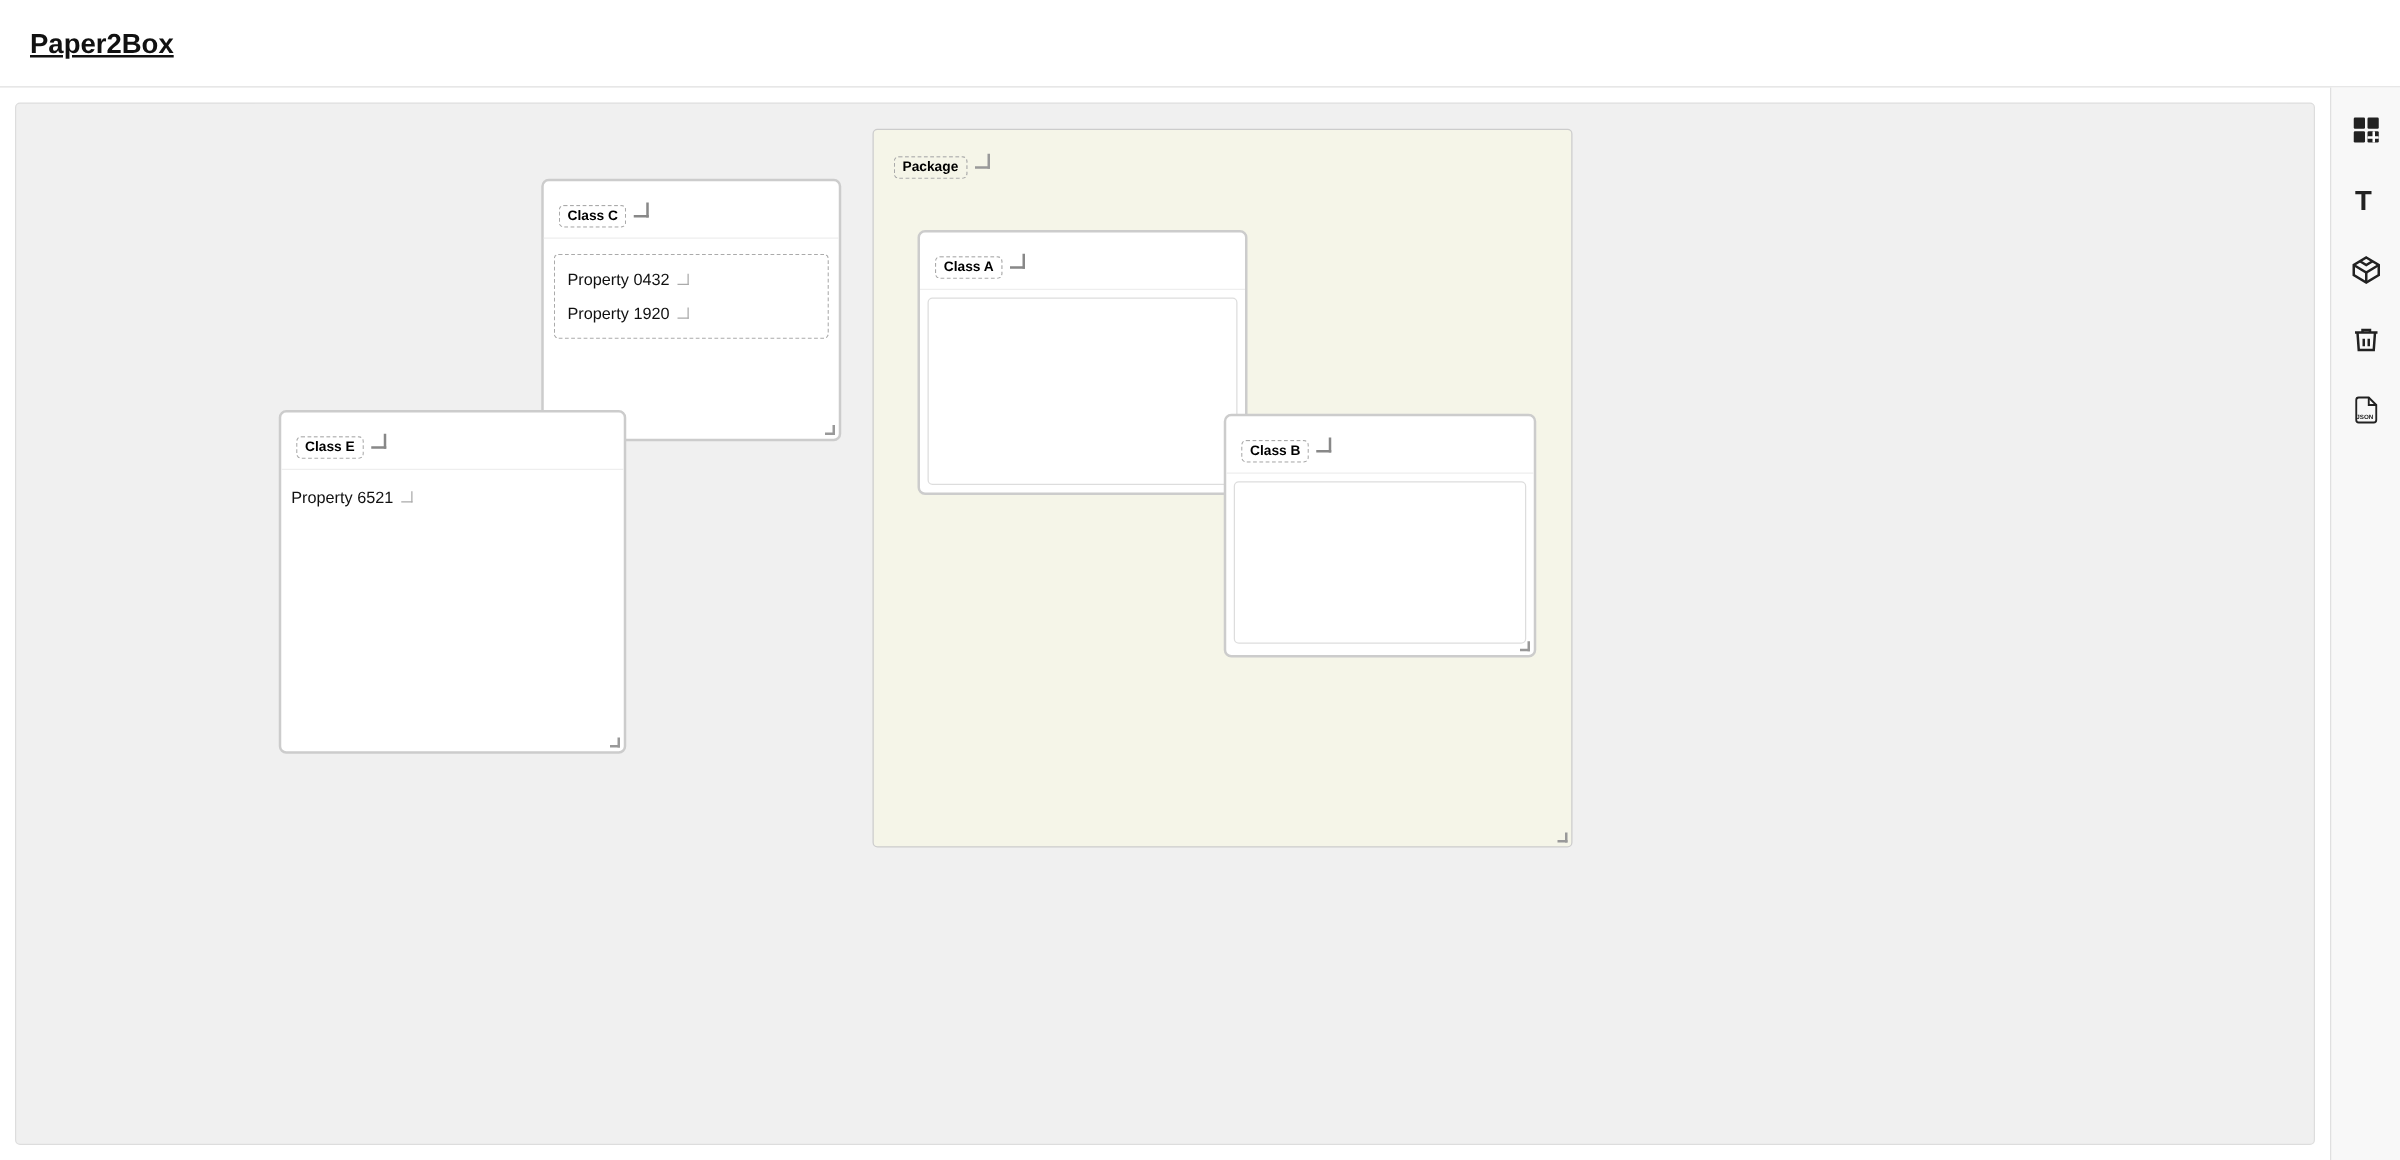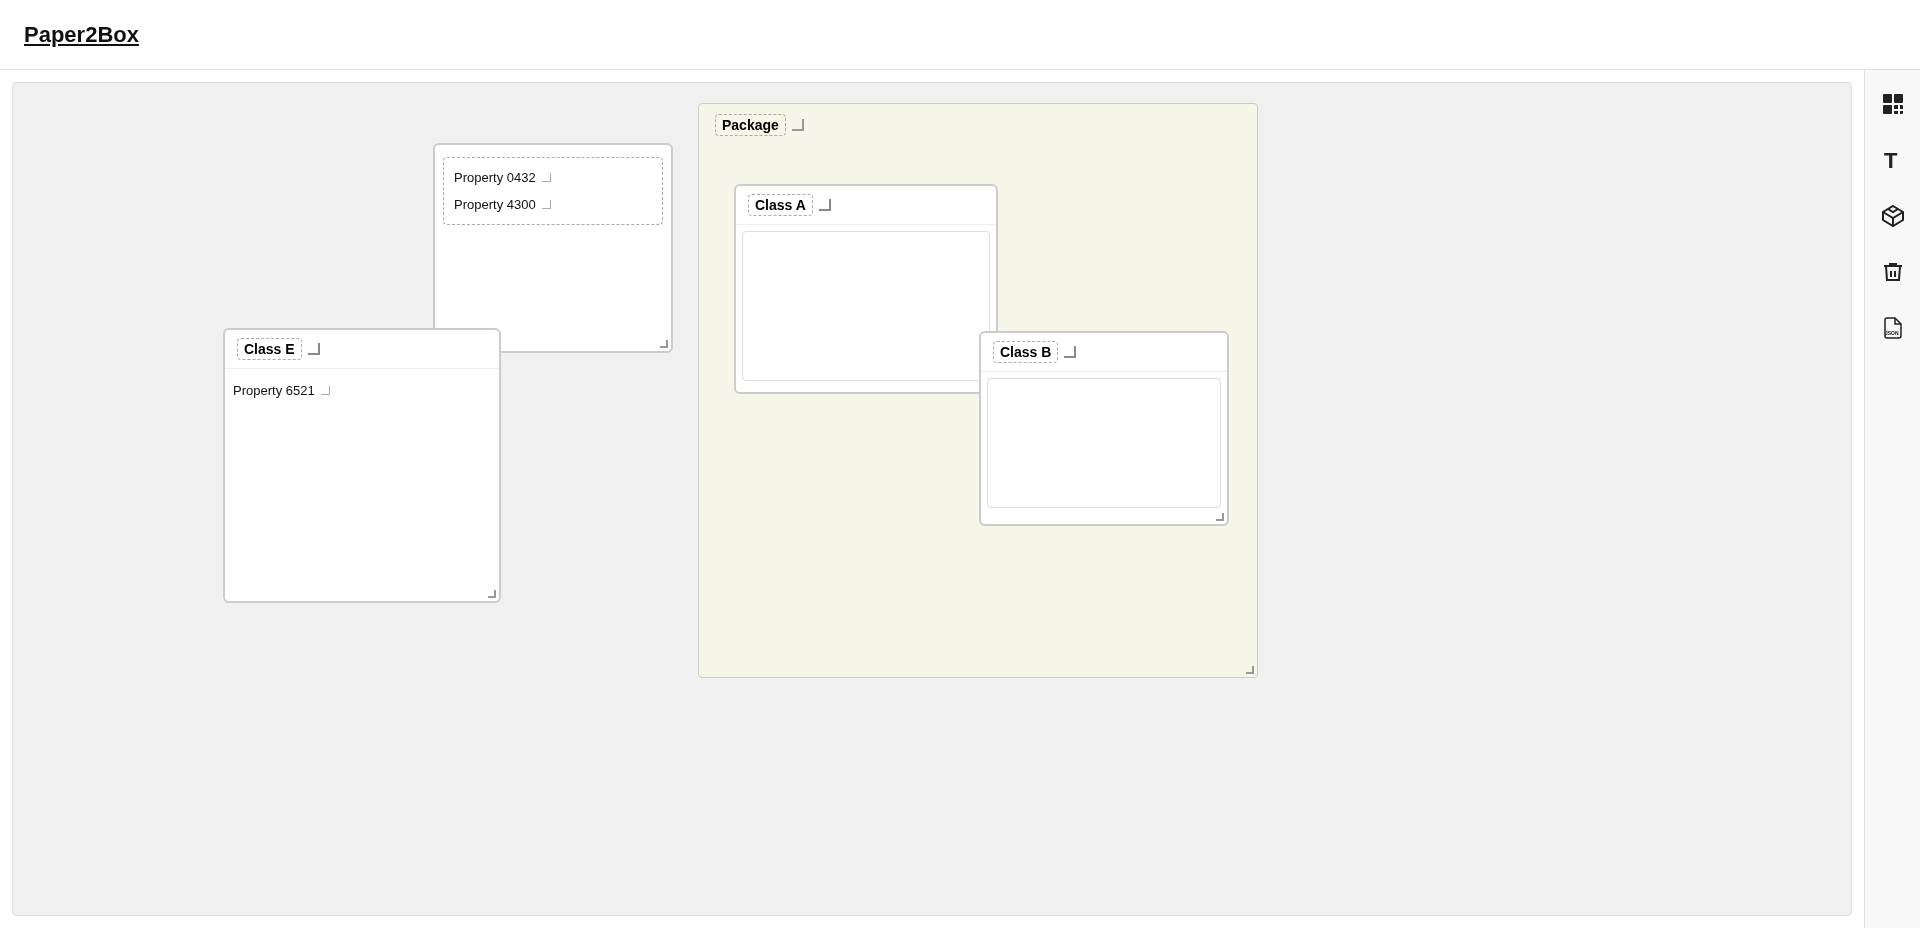--- a/index.html
+++ b/index.html
@@ -145,21 +145,22 @@
       border-right: 2px solid #999;
       border-bottom: 2px solid #999;
     }
 
     
     .dashed-border {
       border: 1.5px dashed #aaa;
       border-radius: 4px;
       display: inline-block;
       padding: 2px 6px;
-      font-size: 14px;
+      font-size: 11px;
+      margin-top: 11px;
     }
 
     
     .resize-handle {
       position: absolute;
       bottom: 3px;
       right: 3px;
       width: 8px;
       height: 8px;
       border-right: 2px solid #999;
@@ -187,27 +188,30 @@
 
 <div class="header">
   <span class="header-title">Paper2Box</span>
 </div>
 
 <div class="main">
 
   <div class="canvas">
 
     <div class="uml-box" style="left:420px; top:60px; width:240px; min-height:210px;">
+      <div class="uml-box-title">
+        <span class="dashed-border">Class C</span>
+      </div>
       <div class="uml-box-body">
         <div class="uml-prop-container">
           <div class="uml-property">
             <span>Property 0432</span>
           </div>
           <div class="uml-property">
-            <span>Property 4300</span>
+            <span>Property 1920</span>
           </div>
         </div>
       </div>
       <div class="resize-handle"></div>
     </div>
 
     <div class="uml-box" style="left:210px; top:245px; width:278px; min-height:275px;">
       <div class="uml-box-title">
         <span class="dashed-border">Class E</span>
       </div>

